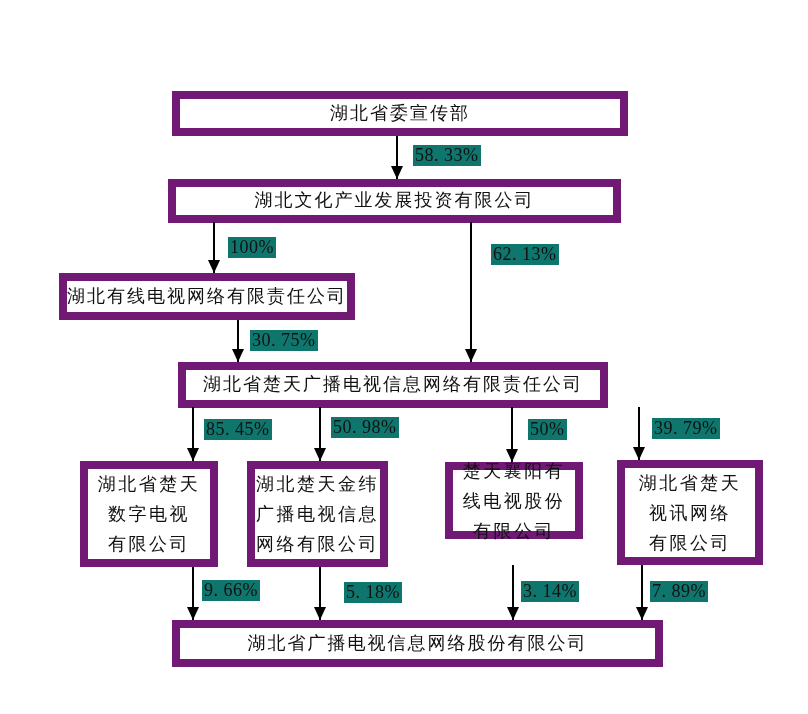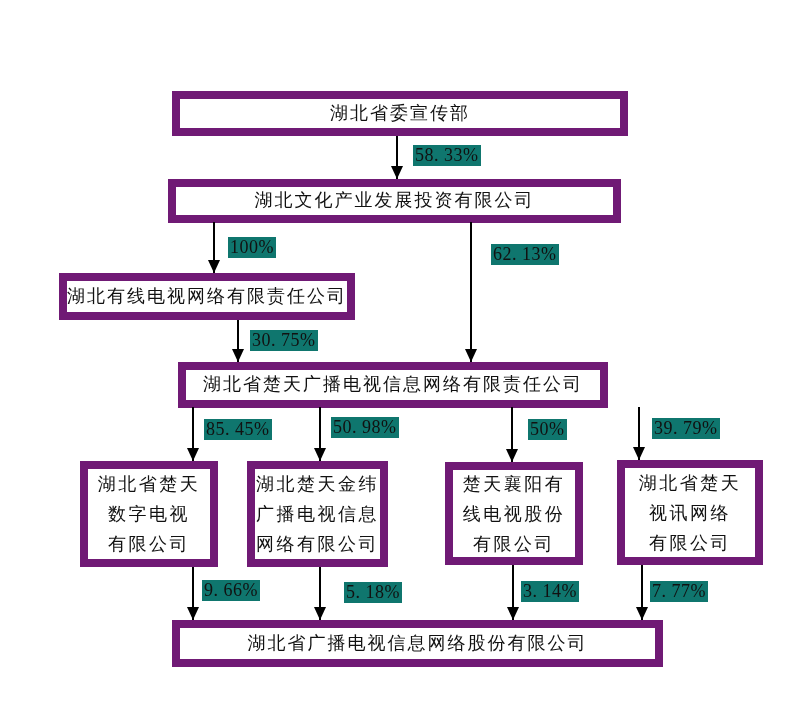--- a/index.html
+++ b/index.html
@@ -117,21 +117,21 @@
     <span class="line">数字电视</span>
     <span class="line">有限公司</span>
   </div>
 
   <div class="node multi" style="left:247px; top:461px; width:141px; height:106px;">
     <span class="line">湖北楚天金纬</span>
     <span class="line">广播电视信息</span>
     <span class="line">网络有限公司</span>
   </div>
 
-  <div class="node multi" style="left:445px; top:462px; width:138px; height:103px;">
+  <div class="node multi" style="left:445px; top:462px; width:138px; height:77px;">
     <span class="line">楚天襄阳有</span>
     <span class="line">线电视股份</span>
     <span class="line">有限公司</span>
   </div>
 
   <div class="node multi" style="left:617px; top:460px; width:146px; height:105px;">
     <span class="line">湖北省楚天</span>
     <span class="line">视讯网络</span>
     <span class="line">有限公司</span>
   </div>
@@ -143,19 +143,19 @@
   <div class="vline" style="left:319px; top:567px; height:53px;"></div>
   <div class="ahead" style="left:314px; top:607px;"></div>
   <div class="elabel" style="left:344px; top:582px;">5. 18%</div>
 
   <div class="vline" style="left:512px; top:565px; height:55px;"></div>
   <div class="ahead" style="left:507px; top:607px;"></div>
   <div class="elabel" style="left:521px; top:581px;font-family:Liberation Serif, serif;">3. 14%</div>
 
   <div class="vline" style="left:641px; top:565px; height:55px;"></div>
   <div class="ahead" style="left:636px; top:607px;"></div>
-  <div class="elabel" style="left:650px; top:581px;">7. 77%</div>
+  <div class="elabel" style="left:650px; top:581px;">7. 89%</div>
 
   <div class="node" style="left:172px; top:620px; width:491px; height:47px;">
     <span>湖北省广播电视信息网络股份有限公司</span>
   </div>
 
 </div>
 
 </body></html>

